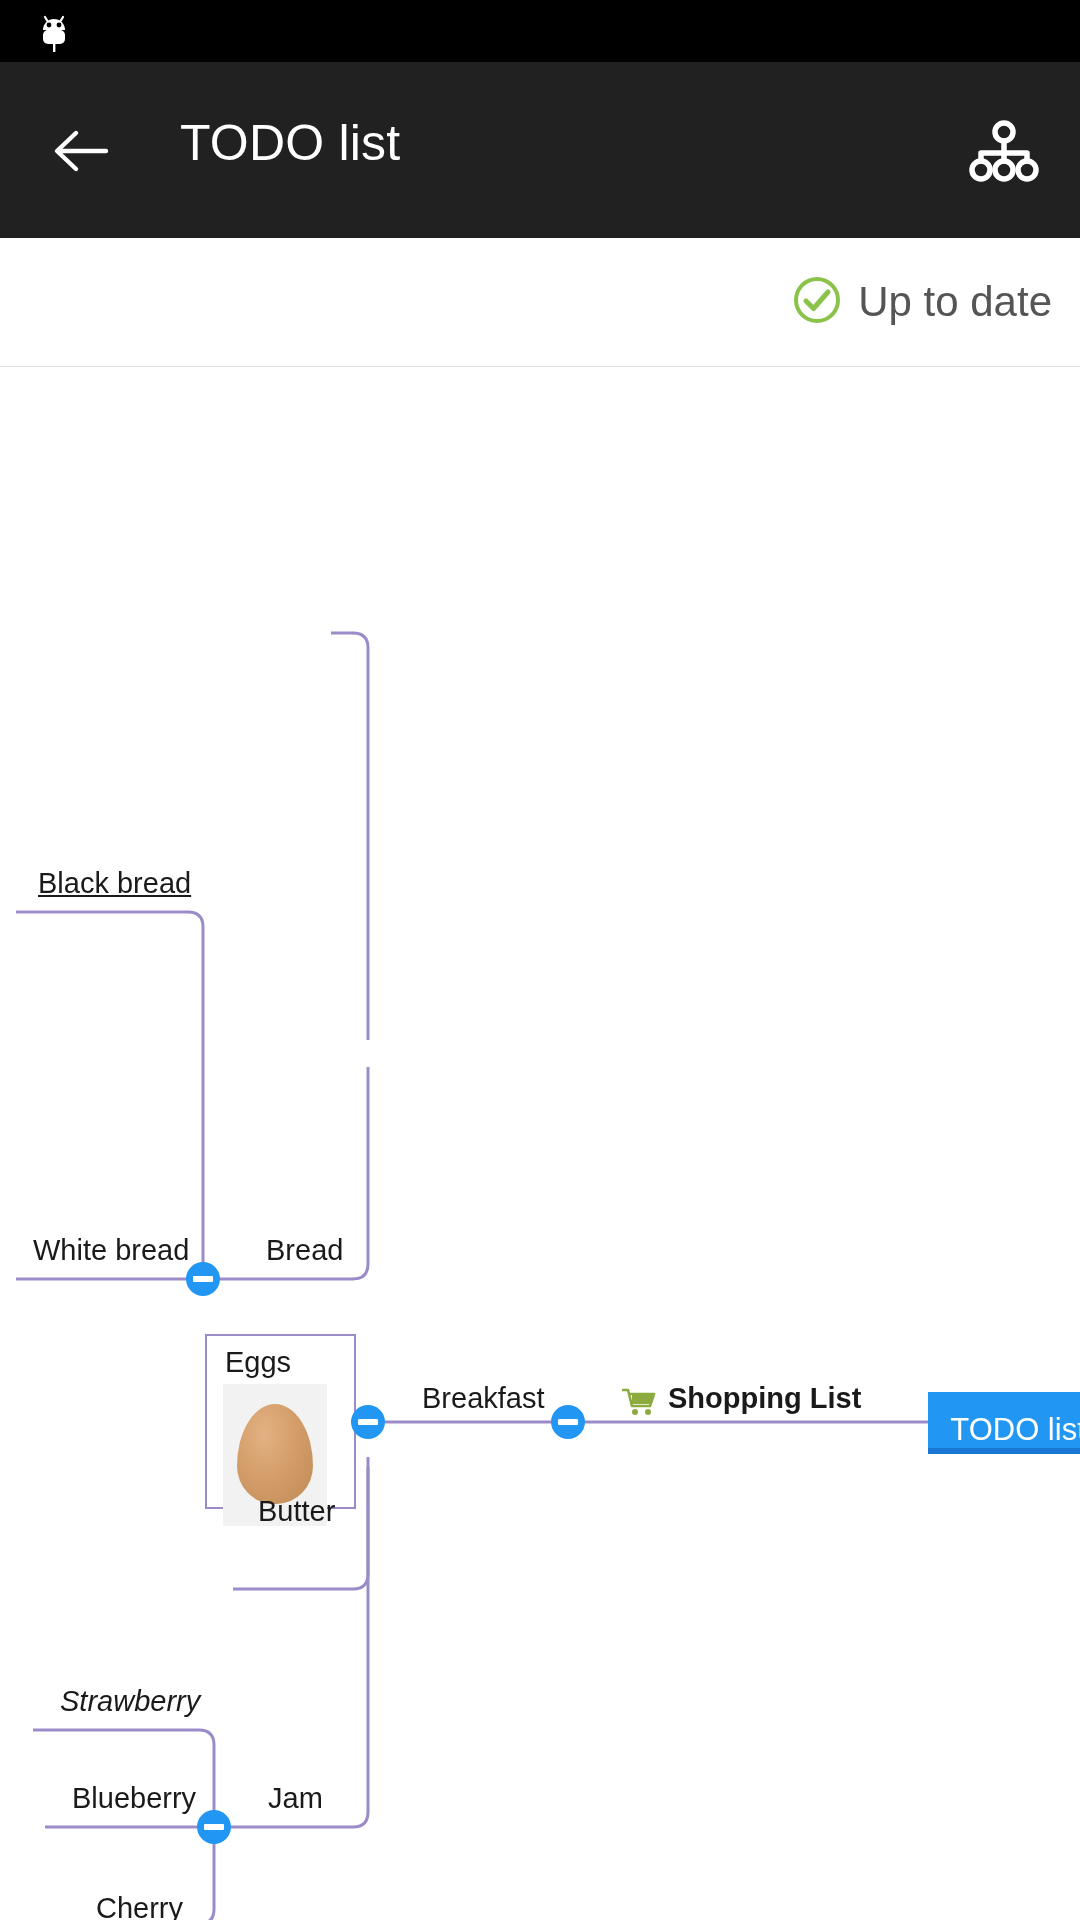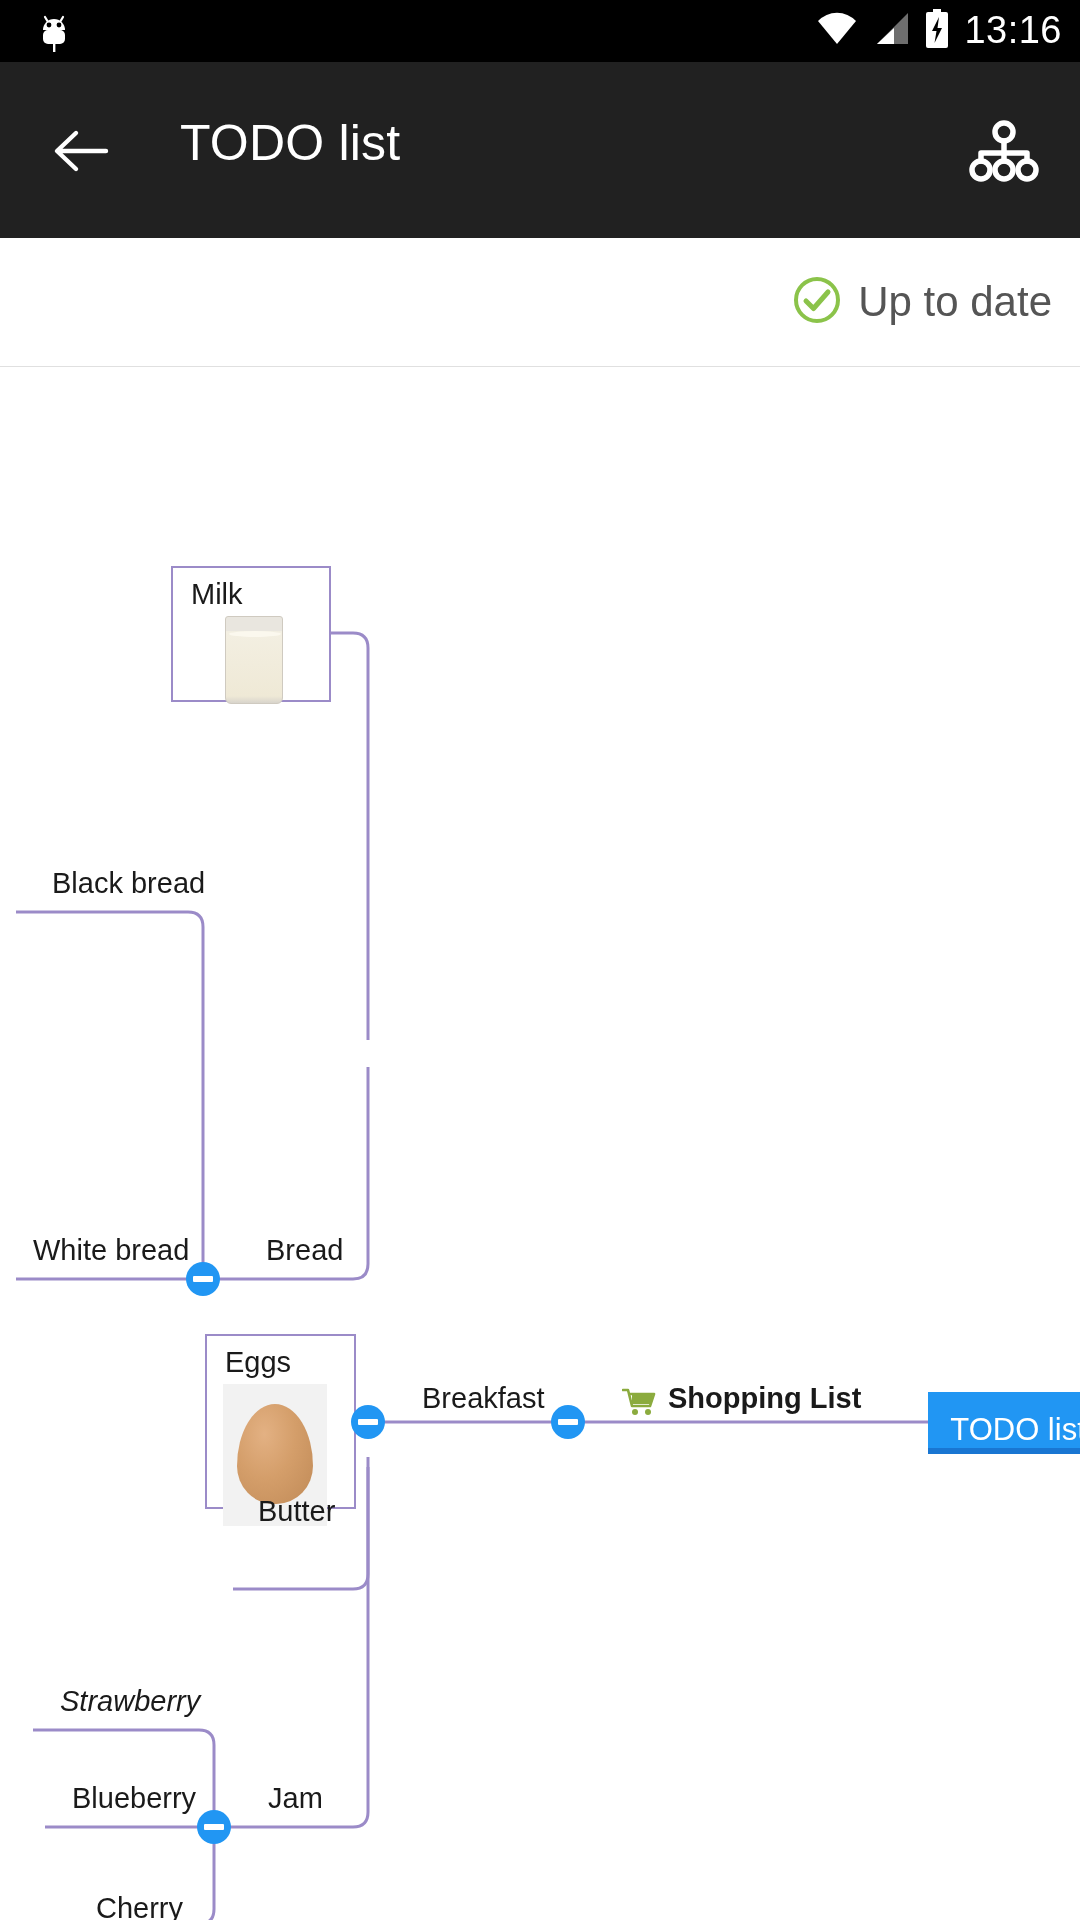--- a/index.html
+++ b/index.html
@@ -67,41 +67,20 @@
   <div class="sb-left">
     <svg width="44" height="44" viewBox="0 0 44 44">
       <path d="M13 7 L16 12 M31 7 L28 12" stroke="#fff" stroke-width="2.2" fill="none" stroke-linecap="round"></path>
       <path d="M11 20 a11 11 0 0 1 22 0 z" fill="#fff"></path>
       <rect x="11" y="20" width="22" height="14" rx="5" fill="#fff"></rect>
       <circle cx="17" cy="15" r="2.4" fill="#000"></circle>
       <circle cx="27" cy="15" r="2.4" fill="#000"></circle>
       <rect x="21" y="33" width="2.4" height="9" fill="#fff"></rect>
     </svg>
   </div>
-  <div class="sb-right">
-    <span>
-      <svg width="42" height="34" viewBox="0 0 42 34">
-        <path d="M21 32 L2 9 A26 26 0 0 1 40 9 Z" fill="#fff"></path>
-      </svg>
-    </span>
-    <span>
-      <svg width="38" height="34" viewBox="0 0 38 34">
-        <path d="M36 1 L36 32 L5 32 Z" fill="#6e6e6e"></path>
-        <path d="M22 16 L22 32 L5 32 Z" fill="#fff"></path>
-      </svg>
-    </span>
-    <span>
-      <svg width="26" height="40" viewBox="0 0 26 40">
-        <rect x="9" y="0" width="8" height="4" fill="#fff"></rect>
-        <rect x="2" y="3" width="22" height="36" rx="2" fill="#fff"></rect>
-        <path d="M15 8 L8 22 L12.5 22 L10.5 34 L18 19 L13.5 19 Z" fill="#000"></path>
-      </svg>
-    </span>
-    <span class="sb-time">13:16</span>
-  </div>
 </div>
 
 <div class="appbar">
   <div class="back-btn">
     <svg width="62" height="62" viewBox="0 0 62 62">
       <path d="M56 31 L8 31 M26 13 L7 31 L26 49" stroke="#fff" stroke-width="4.4" fill="none" stroke-linecap="round" stroke-linejoin="round"></path>
     </svg>
   </div>
   <div class="appbar-title">TODO list</div>
   <div class="tree-btn">
@@ -148,28 +127,22 @@
       <path d="M214 1460 L214 1542 Q214 1557 199 1557 L66 1557"></path>
 
       <path d="M214 1460 L353 1460 Q368 1460 368 1445 L368 1100"></path>
 
       <path d="M368 1055 L568 1055"></path>
 
       <path d="M568 1055 L1080 1055"></path>
     </g>
   </svg>
 
-  <div class="pic-node" style="left:171px;top:199px;width:160px;height:136px;">
-    <span class="pn-title">Milk</span>
-    <div class="pn-img milk-wrap">
-      <div class="milk-glass"></div>
-    </div>
-  </div>
 
-  <span class="lbl" style="left:52px;top:500px;">Black bread</span>
+  <span class="lbl" style="left:38px;top:500px;text-decoration:underline;">Black bread</span>
   <span class="lbl" style="left:33px;top:867px;">White bread</span>
   <span class="lbl" style="left:258px;top:867px;margin-left:8px;">Bread</span>
   <div class="collapse" style="left:186px;top:895px;"></div>
 
   <div class="pic-node" style="left:205px;top:967px;width:151px;height:175px;">
     <span class="pn-title">Eggs</span>
     <div class="pn-img egg-wrap">
       <div class="egg-shape"></div>
     </div>
   </div>

